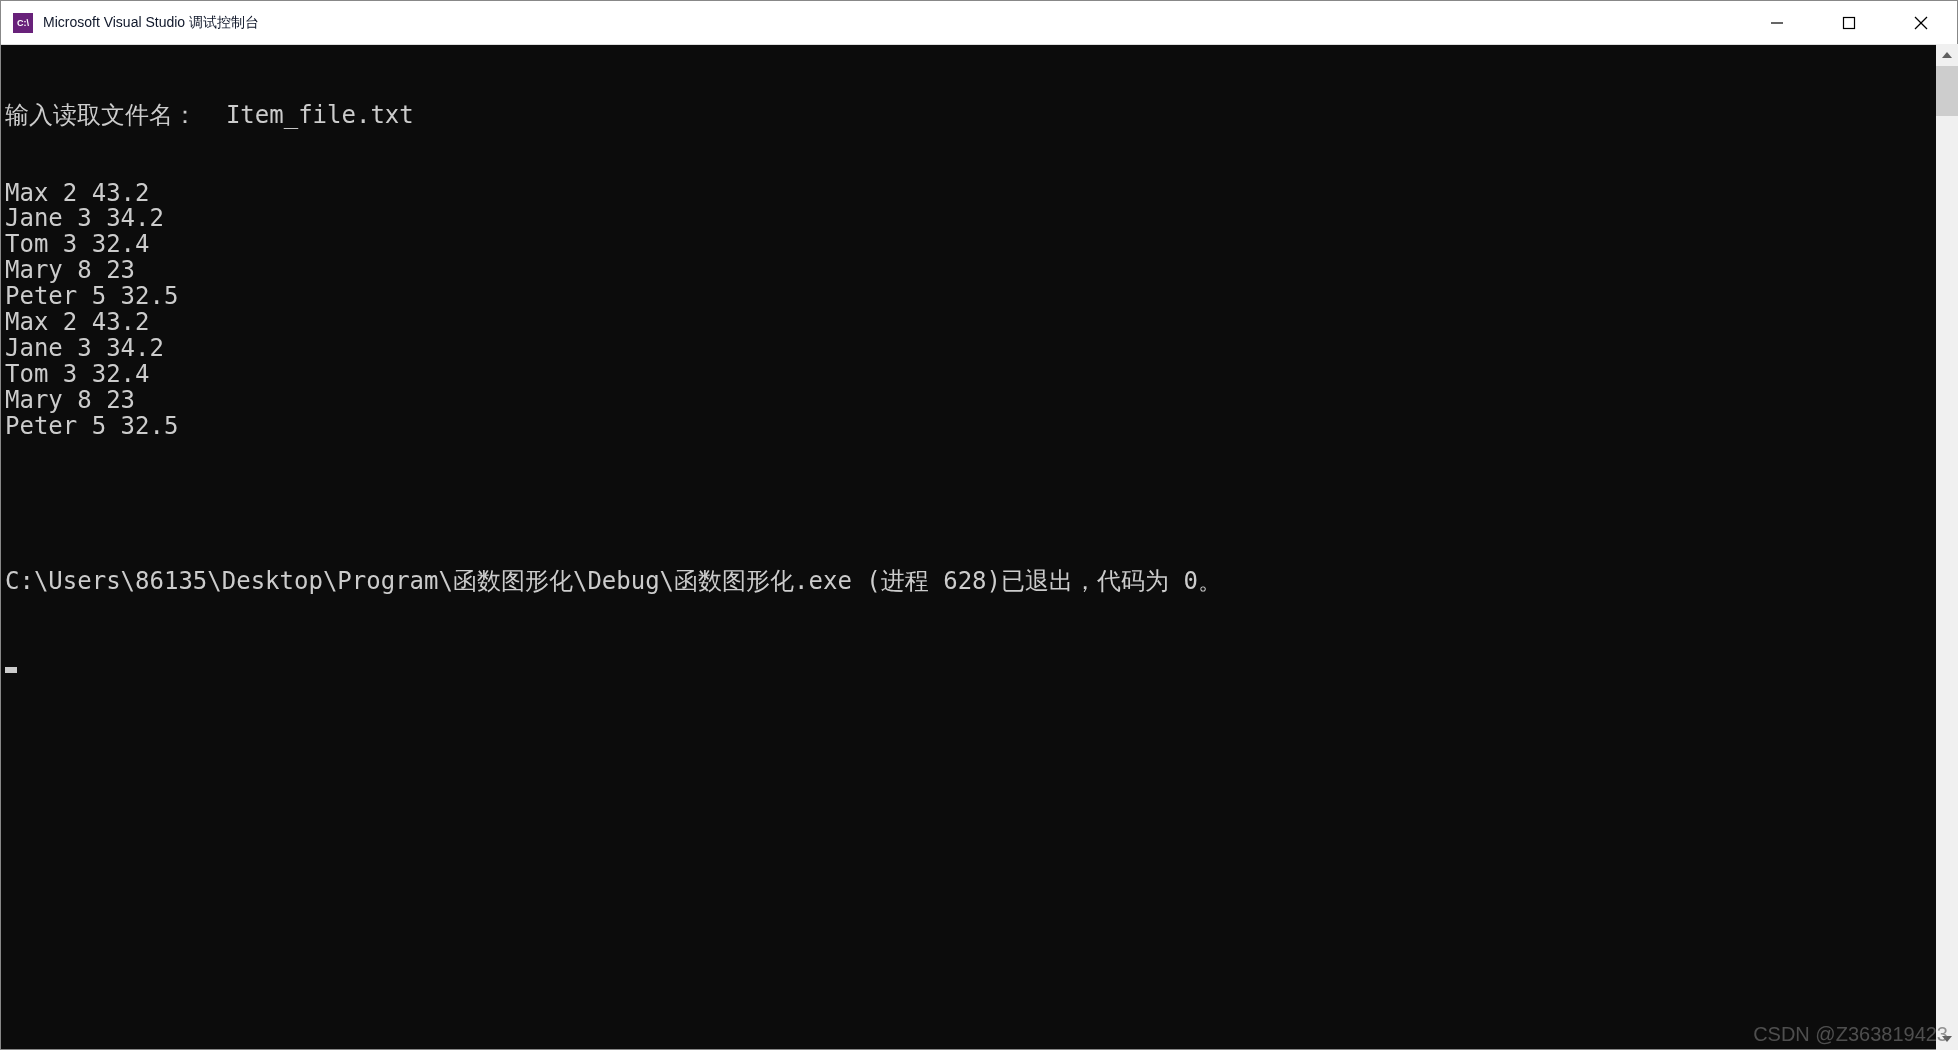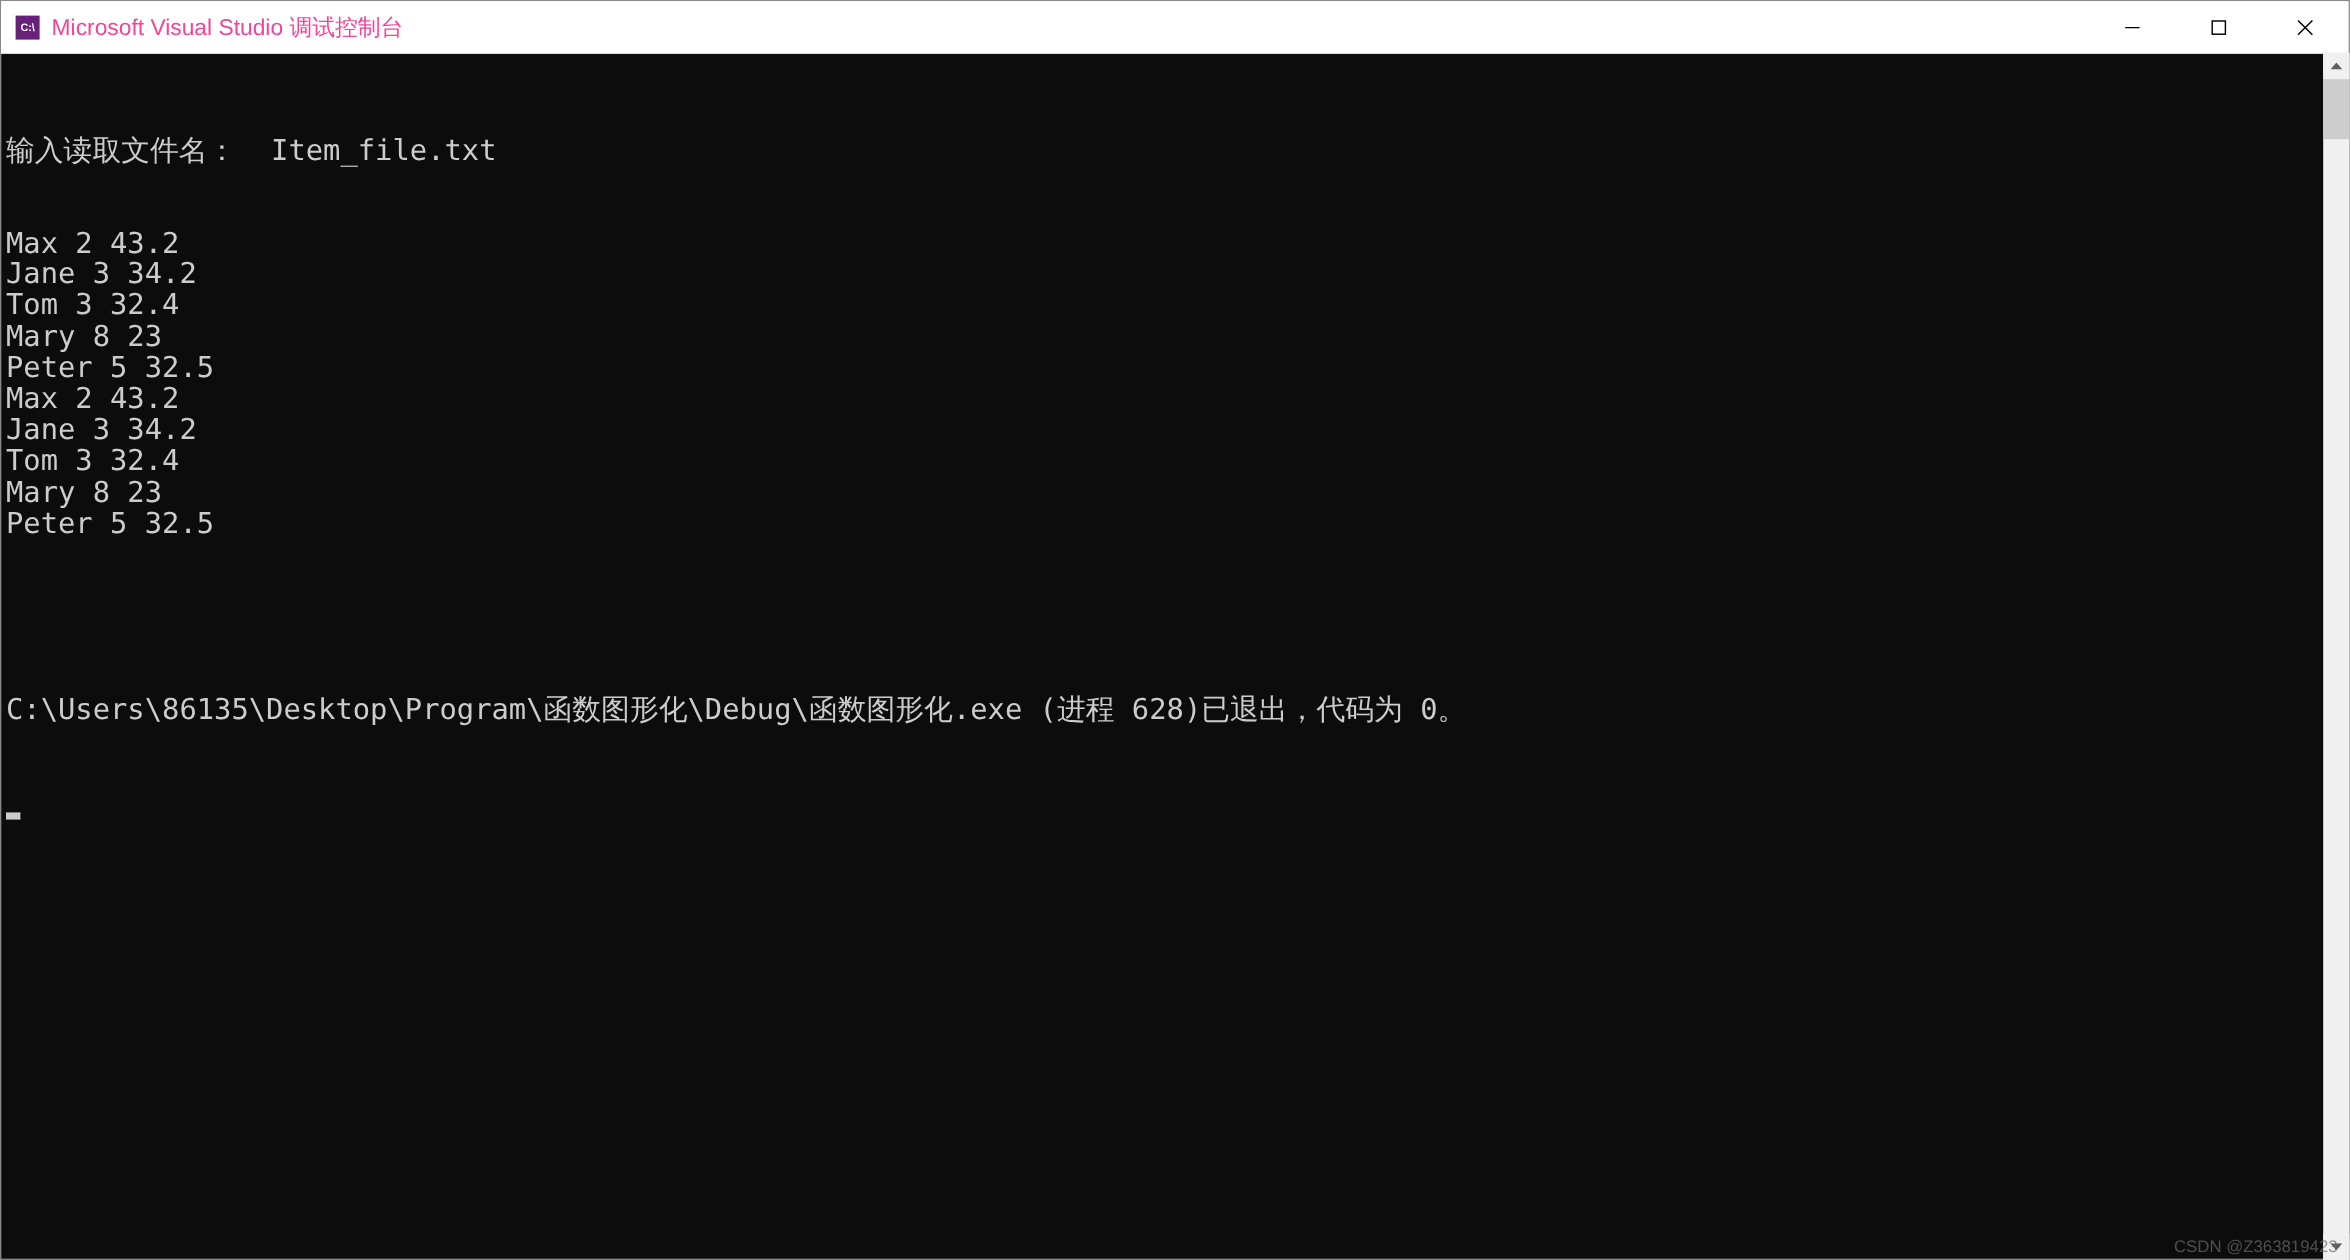--- a/index.html
+++ b/index.html
@@ -38,22 +38,22 @@
       display: flex;
       align-items: center;
       justify-content: center;
       color: white;
       font-size: 9px;
       font-weight: bold;
       font-family: sans-serif;
     }
     .titlebar-text {
       flex: 1;
-      font-size: 19px;
-      color: #ec4899;
+      font-size: 14px;
+      color: #0f172a;
     }
     .titlebar-controls {
       display: flex;
       height: 100%;
     }
     .titlebar-btn {
       width: 72px;
       height: 100%;
       display: flex;
       align-items: center;
@@ -65,21 +65,21 @@
       stroke: #000;
       fill: none;
     }
     .console-body {
       flex: 1;
       background: #0c0c0c;
       color: #cccccc;
       font-family: "NSimSun", "SimSun", "Consolas", monospace;
       font-size: 24px;
       line-height: 1.08;
-      padding: 16px 4px;
+      padding: 6px 4px;
       white-space: pre;
       overflow: hidden;
       position: relative;
     }
     .console-line {
       white-space: pre;
     }
     .cursor {
       display: inline-block;
       width: 12px;
@@ -115,21 +115,21 @@
       top: 22px;
       width: 100%;
       height: 50px;
       background: #cdcdcd;
     }
     .watermark {
       position: absolute;
       right: 10px;
       bottom: 4px;
       color: #6b6b6b;
-      font-size: 14px;
+      font-size: 20px;
       font-family: Arial, sans-serif;
       opacity: 0.7;
     }
   </style>
 </head>
 <body>
 
 <div class="window">
   <div class="titlebar">
     <div class="titlebar-icon">C:\</div>

